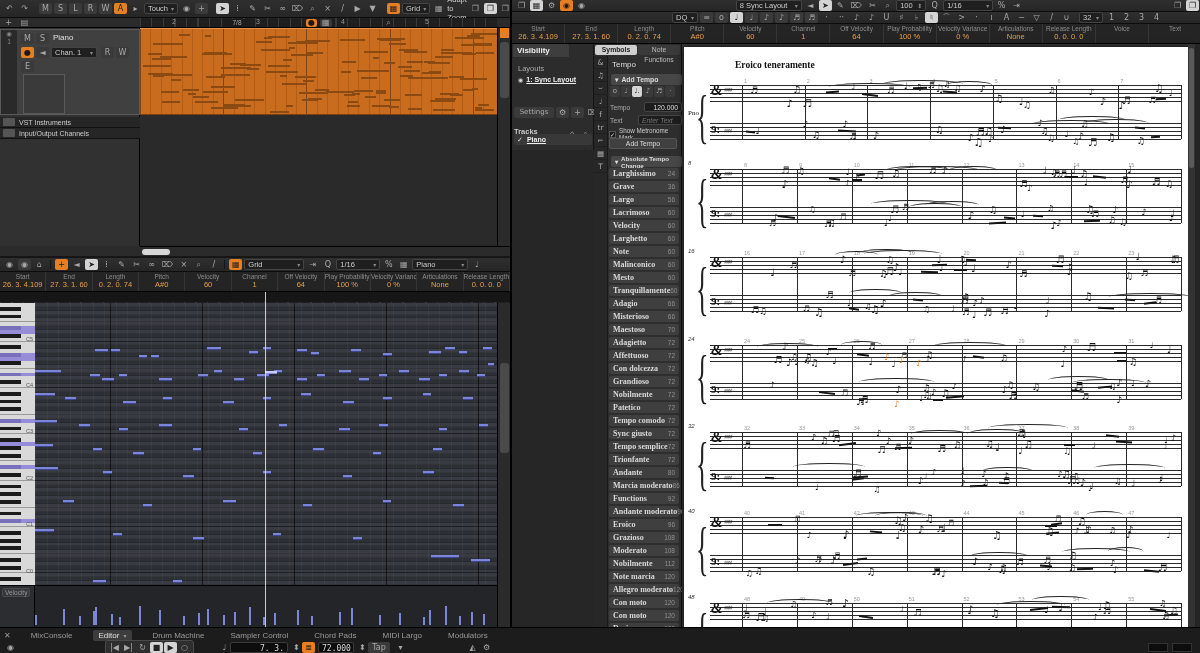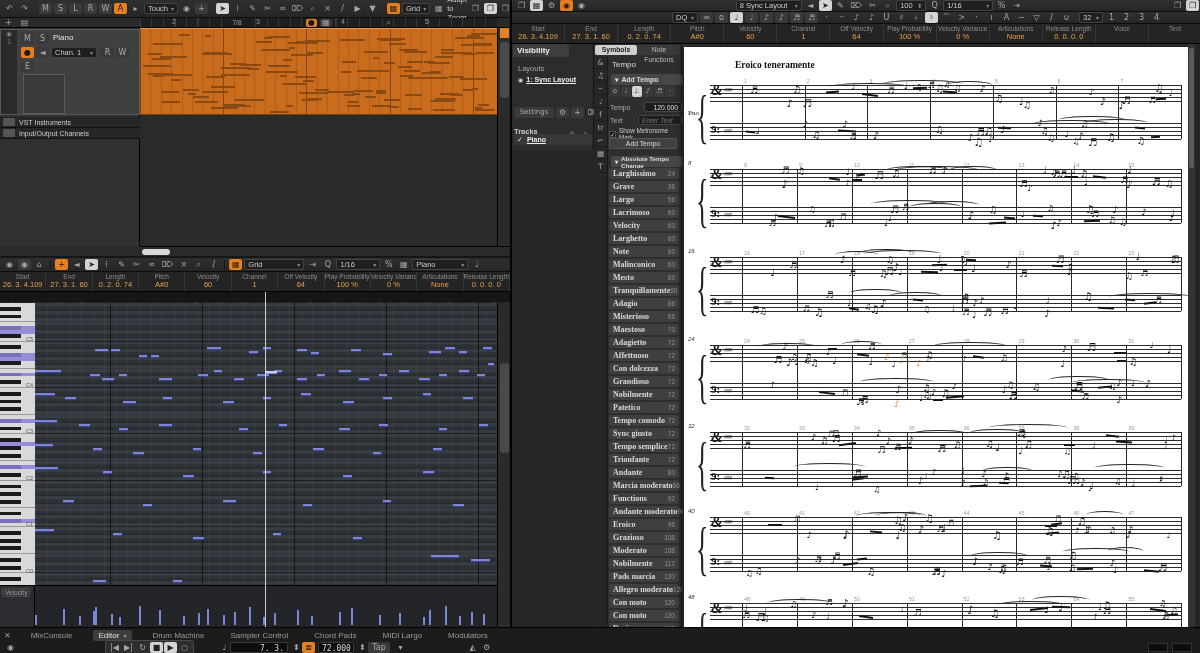--- a/index.html
+++ b/index.html
@@ -1036,21 +1036,21 @@
           </div>
           <div class="titem">
             <div class="n">Moderato</div>
             <div class="b">108</div>
           </div>
           <div class="titem">
             <div class="n">Nobilmente</div>
             <div class="b">112</div>
           </div>
           <div class="titem">
-            <div class="n">Pads marcia</div>
+            <div class="n">Note marcia</div>
             <div class="b">120</div>
           </div>
           <div class="titem">
             <div class="n">Allegro moderato</div>
             <div class="b">120</div>
           </div>
           <div class="titem">
             <div class="n">Con moto</div>
             <div class="b">120</div>
           </div>

